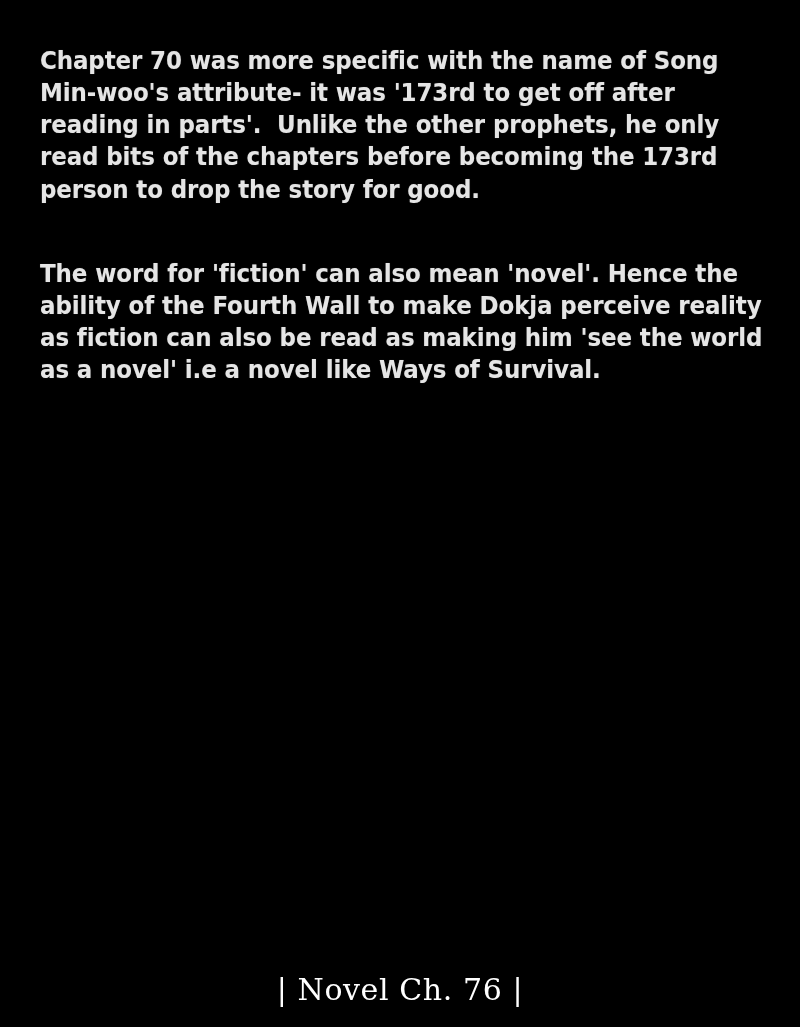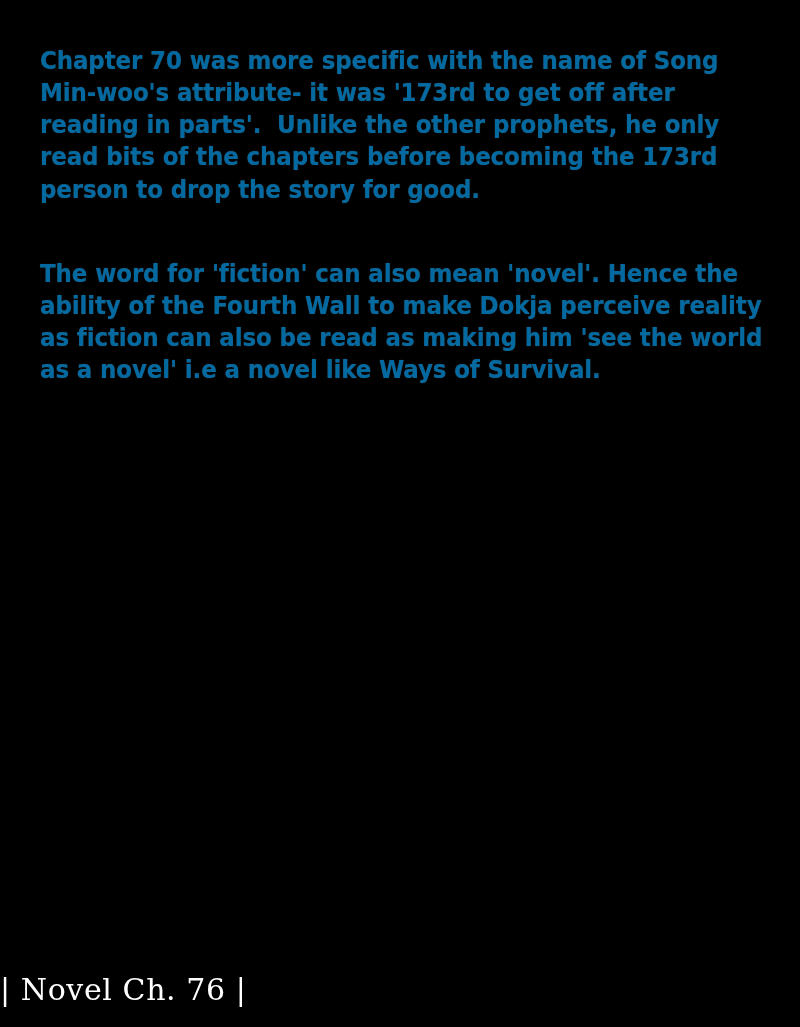--- a/index.html
+++ b/index.html
@@ -25,33 +25,34 @@
     left: 40px;
     top: 44px;
     width: 726px;
   }
   .note-para {
     font-family: "DejaVu Sans Condensed", "Liberation Sans", sans-serif;
     font-size: 25.5px;
     font-weight: 700;
     line-height: 1.26;
     letter-spacing: -0.1px;
-    color: #0369a1;
+    color: #e5e5e5;
     margin: 0 0 52px 0;
     white-space: pre-wrap;
     text-shadow: 0 0 1px rgba(255,255,255,0.25);
   }
   .note-para:last-child {
     margin-bottom: 12px;
   }
   .footer {
     position: absolute;
     left: 0;
     right: 0;
     bottom: 20px;
+    text-align: center;
     margin-top: 13px;
   }
   .footer-text {
     font-family: "DejaVu Serif", "Liberation Serif", serif;
     font-size: 30px;
     font-weight: 400;
     color: #ffffff;
     letter-spacing: 0.6px;
   }
 </style>

